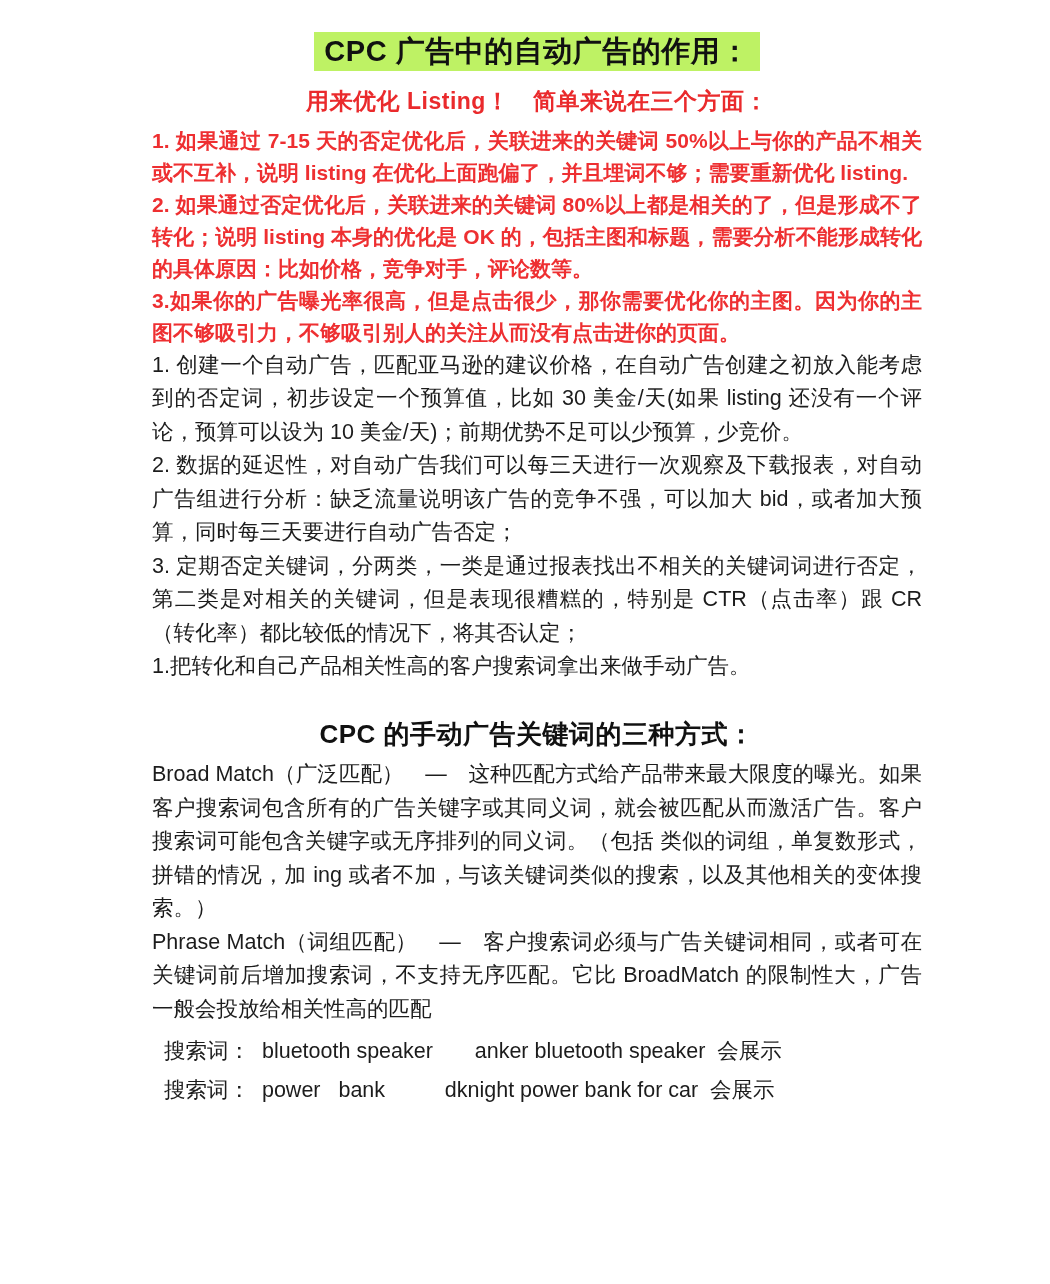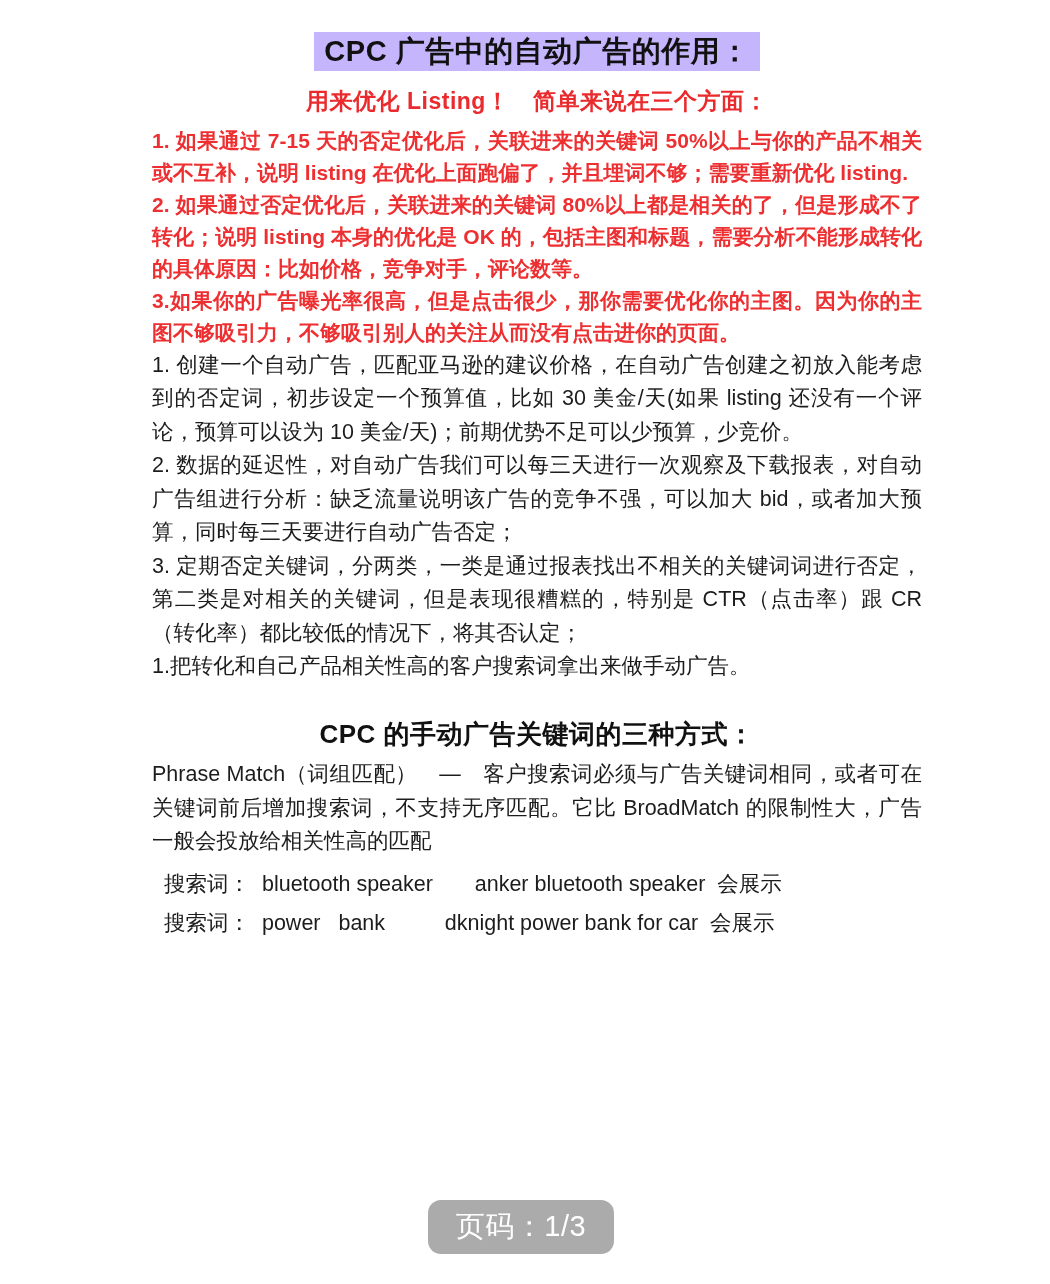--- a/index.html
+++ b/index.html
@@ -30,21 +30,21 @@
     font-weight: bold;
     letter-spacing: 0.5px;
   }
   .title-main {
     font-size: 29px;
     line-height: 1.28;
     margin: 33px 0 0 0;
     color: #111;
   }
   .title-main .hl {
-    background: #c4b5fd;
+    background: #bef264;
     padding: 3px 10px 4px 10px;
     box-decoration-break: clone;
     -webkit-box-decoration-break: clone;
   }
   .title-red {
     font-size: 23px;
     line-height: 1.25;
     color: #ea2a2c;
     margin: 17px 0 9px 0;
   }
@@ -127,24 +127,24 @@
   <div>
     <p class="para blk">1. 创建一个自动广告，匹配亚马逊的建议价格，在自动广告创建之初放入能考虑到的否定词，初步设定一个预算值，比如 30 美金/天(如果 listing 还没有一个评论，预算可以设为 10 美金/天)；前期优势不足可以少预算，少竞价。</p>
     <p class="para blk">2. 数据的延迟性，对自动广告我们可以每三天进行一次观察及下载报表，对自动广告组进行分析：缺乏流量说明该广告的竞争不强，可以加大 bid，或者加大预算，同时每三天要进行自动广告否定；</p>
     <p class="para blk">3. 定期否定关键词，分两类，一类是通过报表找出不相关的关键词词进行否定，第二类是对相关的关键词，但是表现很糟糕的，特别是 CTR（点击率）跟 CR（转化率）都比较低的情况下，将其否认定；</p>
     <p class="para blk">1.把转化和自己产品相关性高的客户搜索词拿出来做手动广告。</p>
   </div>
 
   <h2 class="h-center title-sec sp">CPC 的手动广告关键词的三种方式：</h2>
 
   <div>
+    <p class="para blk">Broad  Match（广泛匹配）　—　这种匹配方式给产品带来最大限度的曝光。如果客户搜索词包含所有的广告关键字或其同义词，就会被匹配从而激活广告。客户搜索词可能包含关键字或无序排列的同义词。（包括 类似的词组，单复数形式，拼错的情况，加 ing 或者不加，与该关键词类似的搜索，以及其他相关的变体搜索。）</p>
     <p class="para blk">Phrase Match（词组匹配）　—　客户搜索词必须与广告关键词相同，或者可在关键词前后增加搜索词，不支持无序匹配。它比 BroadMatch 的限制性大，广告一般会投放给相关性高的匹配</p>
   </div>
 
   <div>
     <div class="ex-row"><span class="lab">搜索词：</span><span class="term">  bluetooth speaker</span><span>       </span><span class="term">anker bluetooth speaker</span><span>  </span><span>会展示</span></div>
     <div class="ex-row"><span class="lab">搜索词：</span><span class="term">  power   bank</span><span>          </span><span class="term">dknight power bank for car</span><span>  </span><span>会展示</span></div>
 
   </div>
 
-  <div class="page-badge">页码：1/3</div>
 
 </div>
 
 </body></html>

